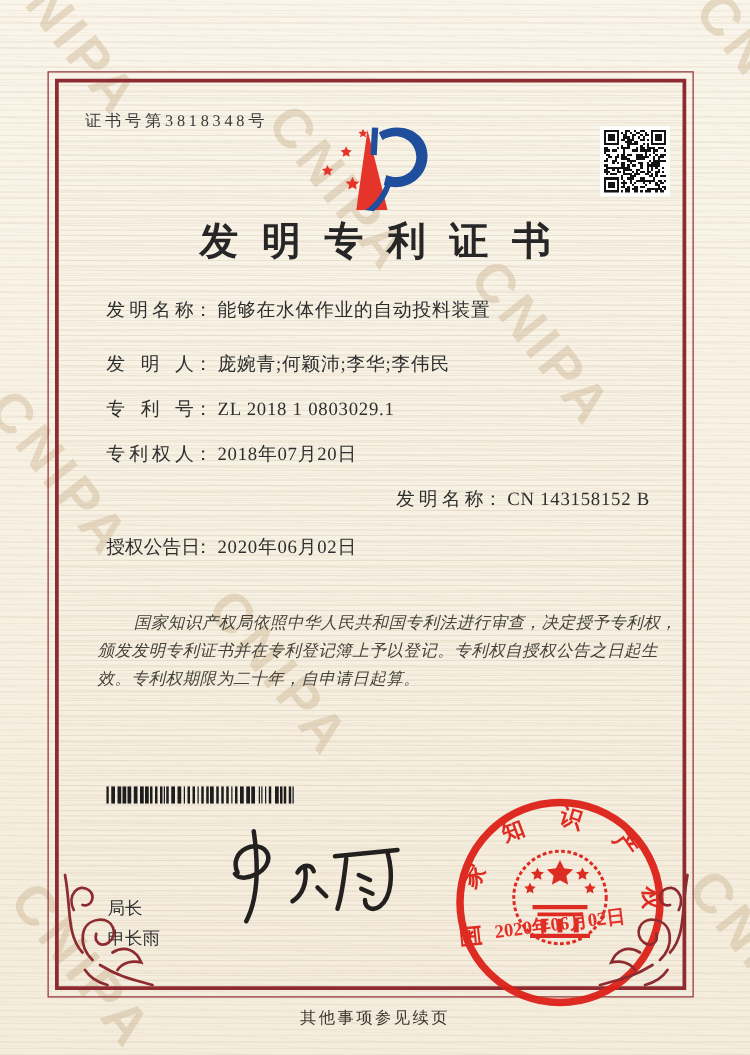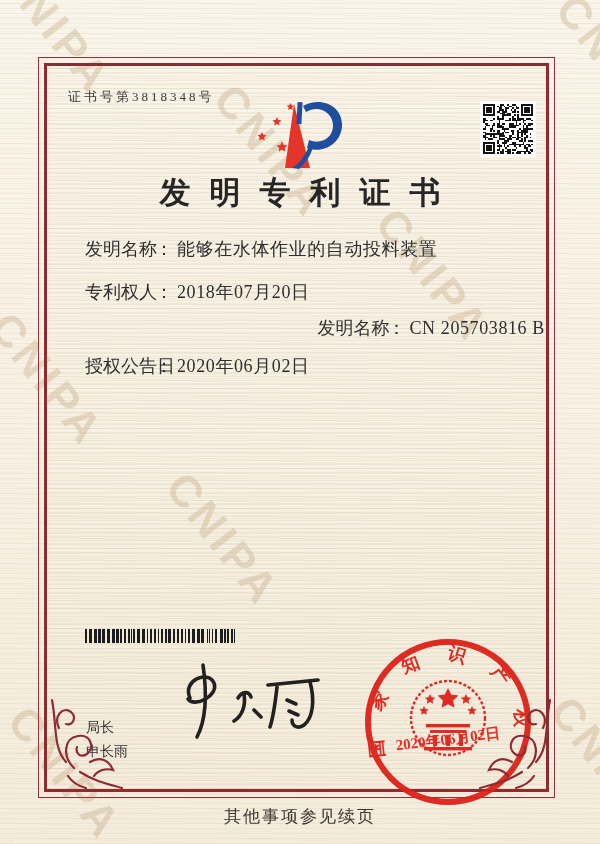--- a/index.html
+++ b/index.html
@@ -27,40 +27,40 @@
   .frame-inner{position:absolute;left:44px;top:63px;right:51px;bottom:52px;
       border:3px solid #8d2b31;z-index:2;
       background:repeating-linear-gradient(0deg, rgba(199,178,148,.18) 0 1px, rgba(0,0,0,0) 1px 4px);}
   .content{position:absolute;inset:0;z-index:3;}
   .cert-no{position:absolute;left:68px;top:88px;font-size:13px;letter-spacing:3px;color:#3b3b3b;}
   .logo{position:absolute;left:247px;top:98px;width:102px;height:74px;}
   .qr{position:absolute;left:480px;top:101px;width:56px;height:56px;background:#fff;padding:3px;box-sizing:border-box;}
   .qr svg{width:100%;height:100%;display:block;}
   .title{position:absolute;left:0;right:0;top:172px;text-align:center;
       font-size:31px;font-weight:700;color:#262626;letter-spacing:19px;padding-left:19px;}
-  .fields{position:absolute;left:85px;top:242px;width:460px;font-size:18px;color:#2e2e2e;}
+  .fields{position:absolute;left:85px;top:242px;width:460px;font-size:15px;color:#2e2e2e;}
   .frow{margin-bottom:21px;line-height:15px;white-space:nowrap;}
   .frow.big-gap{margin-bottom:28px;}
   .flabel{display:inline-block;width:70px;text-align:justify;text-align-last:justify;vertical-align:top;}
   .fcolon{display:inline-block;margin-right:4px;vertical-align:top;}
   .fvalue{letter-spacing:.6px;vertical-align:top;}
   .pair-l{display:inline-block;width:228px;margin-top:38px;}
   .paras{position:absolute;left:78px;top:487px;width:464px;font-size:13.2px;line-height:22.5px;
       color:#45423a;font-style:italic;letter-spacing:.4px;}
   .paras p{margin:0;text-indent:2.2em;}
   .barcode{position:absolute;left:85px;top:629px;width:156px;height:14px;}
   .barcode svg{width:100%;height:100%;display:block;}
   .director{position:absolute;left:86px;top:716px;font-size:14px;color:#333;line-height:24px;}
   .sign{position:absolute;left:162px;top:658px;width:170px;height:84px;}
   .seal{position:absolute;left:362px;top:636px;width:172px;height:172px;mix-blend-mode:multiply;opacity:.95;}
   .ornament{position:absolute;width:78px;height:96px;z-index:4;}
   .orn-bl{left:46px;top:696px;}
   .orn-br{left:478px;top:696px;transform:scaleX(-1);}
   .page-info{position:absolute;left:0;right:0;top:771px;text-align:center;font-size:12px;color:#4c4c4c;letter-spacing:1px;}
-  .note{position:absolute;left:0;right:0;top:805px;text-align:center;font-size:17px;color:#3a382f;letter-spacing:2px;}
+  .note{position:absolute;left:0;right:0;top:805px;text-align:center;font-size:13px;color:#3a382f;letter-spacing:2px;}
 </style>
 </head>
 <body>
 
 <div class="page">
 
   <span class="wm">CNIPA</span>
   <span class="wm">CNIPA</span>
   <span class="wm">CNIPA</span>
   <span class="wm">CNIPA</span>
@@ -420,33 +420,40 @@
         </svg>
     </div>
 
     <div class="title">发明专利证书</div>
 
     <div class="fields">
       <div class="frow big-gap">
         <span class="flabel">发明名称</span><span class="fcolon">：</span><span class="fvalue">能够在水体作业的自动投料装置</span>
       </div>
       <div class="frow">
+        <span class="flabel">发明人</span><span class="fcolon">：</span><span class="fvalue">庞婉青;何颖沛;李华;李伟民</span>
+      </div>
+      <div class="frow">
+        <span class="flabel">专利号</span><span class="fcolon">：</span><span class="fvalue">ZL 2018 1 0803029.1</span>
+      </div>
+      <div class="frow">
         <span class="flabel">专利权人</span><span class="fcolon">：</span><span class="fvalue">2018年07月20日</span>
       </div>
       <div class="frow">
         <span class="pair-l">
           <span class="flabel">授权公告日</span><span class="fcolon">：</span><span class="fvalue">2020年06月02日</span>
         </span>
         <span>
-          <span class="flabel">发明名称</span><span class="fcolon">：</span><span class="fvalue">CN 205703816 B</span>
+          <span class="flabel">发明名称</span><span class="fcolon">：</span><span class="fvalue">CN 143158152 B</span>
         </span>
       </div>
     </div>
 
     <div class="paras">
+      <p>国家知识产权局依照中华人民共和国专利法进行审查，决定授予专利权，颁发发明专利证书并在专利登记簿上予以登记。专利权自授权公告之日起生效。专利权期限为二十年，自申请日起算。</p>
     </div>
 
     <div class="barcode">
       <svg id="bc-svg" viewBox="0 0 156 14" preserveAspectRatio="none">
           <rect x="0" y="0" width="2" height="14" fill="#1d1d1d"></rect>
           <rect x="4" y="0" width="3" height="14" fill="#1d1d1d"></rect>
           <rect x="9" y="0" width="3" height="14" fill="#1d1d1d"></rect>
           <rect x="13" y="0" width="3" height="14" fill="#1d1d1d"></rect>
           <rect x="17" y="0" width="3" height="14" fill="#1d1d1d"></rect>
           <rect x="22" y="0" width="3" height="14" fill="#1d1d1d"></rect>

